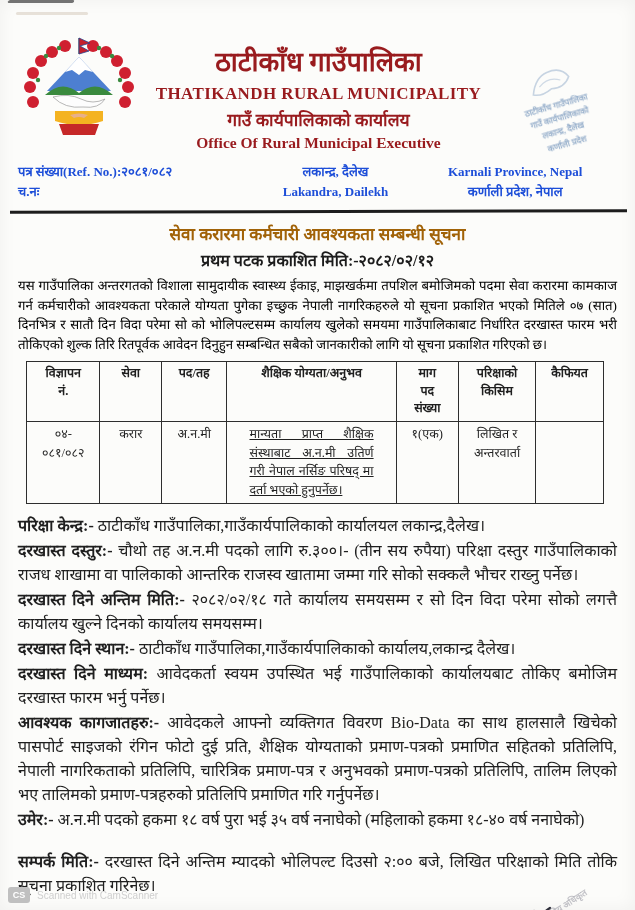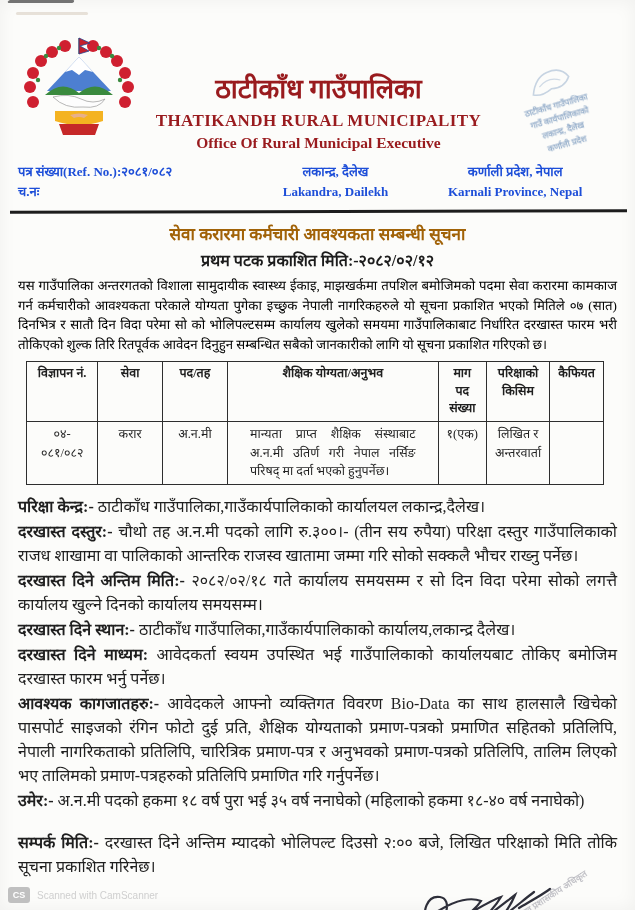--- a/index.html
+++ b/index.html
@@ -40,24 +40,24 @@
   .divider { border-top:3px solid #1d1d1d; margin:8px -10px 0 -8px; transform:rotate(-.15deg); }
 
   
   .n-title { text-align:center; font-size:17px; font-weight:bold; margin-top:9px; color:#a16207; }
   .n-pub   { text-align:center; font-size:16px; font-weight:bold; margin-top:4px; color:#1c1c1c; }
   .n-intro { font-size:13.2px; line-height:1.48; text-align:justify; margin-top:5px; color:#000000; }
 
   
   table.vac { border-collapse:collapse; margin:7px 0 0 8px; width:578px;
     font-size:12.5px; color:#1f1f1f; }
-  table.vac th, table.vac td { border:1.4px solid #2e2e2e; padding:3px 8px; }
+  table.vac th, table.vac td { border:1.4px solid #2e2e2e; padding:3px 15px; }
   table.vac th { font-weight:bold; text-align:center; vertical-align:top; line-height:1.4; }
   table.vac td { vertical-align:top; text-align:center; line-height:1.5; }
-  table.vac td.desc { text-align:justify; padding:3px 22px; }
+  table.vac td.desc { text-align:justify; padding:3px 22px;text-decoration:underline; }
   .cw1{width:72px}.cw2{width:66px}.cw3{width:66px}.cw4{width:218px}.cw5{width:46px}.cw6{width:60px}.cw7{width:50px}
 
   
   .details { margin-top:10px; }
   .detail { font-size:16px; line-height:1.5; text-align:justify; color:#1f1f1f; margin-top:1px; }
   .dlabel { font-weight:bold; }
   .gap-top { margin-top:18px; }
 
   
   .sig-wrap { position:relative; height:116px; margin-top:6px; }
@@ -128,20 +128,21 @@
         <path d="M37,75 H85 V85 Q61,93 37,85 Z" fill="#f4b321"></path>
 
         <path d="M52,79 Q61,76 70,79 L66,82 Q61,80 56,82 Z" fill="#e8b08a"></path>
 
         <path d="M41,88 H81 L77,99 H45 Z" fill="#c62828"></path>
       </svg>
     </div>
     <div class="hdr-center">
       <div class="hdr-np-name">ठाटीकाँध गाउँपालिका</div>
       <div class="hdr-en-name">THATIKANDH RURAL MUNICIPALITY</div>
+      <div class="hdr-np-office">गाउँ कार्यपालिकाको कार्यालय</div>
       <div class="hdr-en-office">Office Of Rural Municipal Executive</div>
     </div>
     <div class="hdr-stamp">
       <svg class="blob" width="54" height="30" viewBox="0 0 54 30">
         <path d="M8,24 Q14,8 27,6 Q42,4 47,16 Q40,26 27,23 Q16,28 8,24 Z" fill="none" stroke="rgba(92,130,176,.6)" stroke-width="1.6"></path>
         <path d="M16,18 Q27,10 38,17" fill="none" stroke="rgba(92,130,176,.5)" stroke-width="1.2"></path>
       </svg>
       <div class="stamp-line">ठाटीकाँध गाउँपालिका</div>
       <div class="stamp-line">गाउँ कार्यपालिकाको</div>
       <div class="stamp-line">लकान्द्र, दैलेख</div>
@@ -152,22 +153,22 @@
   <div class="refrow">
     <div class="ref-col1">
       <div>पत्र संख्या(Ref. No.):२०८१/०८२</div>
       <div>च.नः</div>
     </div>
     <div class="ref-col2">
       <div>लकान्द्र, दैलेख</div>
       <div>Lakandra, Dailekh</div>
     </div>
     <div class="ref-col3">
+      <div>Karnali Province, Nepal</div>
       <div>कर्णाली प्रदेश, नेपाल</div>
-      <div>Karnali Province, Nepal</div>
     </div>
   </div>
 
   <div class="divider"></div>
 
   <div class="n-title">सेवा करारमा कर्मचारी आवश्यकता सम्बन्धी सूचना</div>
   <div class="n-pub">प्रथम पटक प्रकाशित मिति:-२०८२/०२/१२</div>
   <p class="n-intro">यस गाउँपालिका अन्तरगतको विशाला सामुदायीक स्वास्थ्य ईकाइ, माझखर्कमा तपशिल बमोजिमको पदमा सेवा करारमा कामकाज गर्न कर्मचारीको आवश्यकता परेकाले योग्यता पुगेका इच्छुक नेपाली नागरिकहरुले यो सूचना प्रकाशित भएको मितिले ०७ (सात) दिनभित्र र सातौ दिन विदा परेमा सो को भोलिपल्टसम्म कार्यालय खुलेको समयमा गाउँपालिकाबाट निर्धारित दरखास्त फारम भरी तोकिएको शुल्क तिरि रितपूर्वक आवेदन दिनुहुन सम्बन्धित सबैको जानकारीको लागि यो सूचना प्रकाशित गरिएको छ।</p>
 
   <table class="vac">

